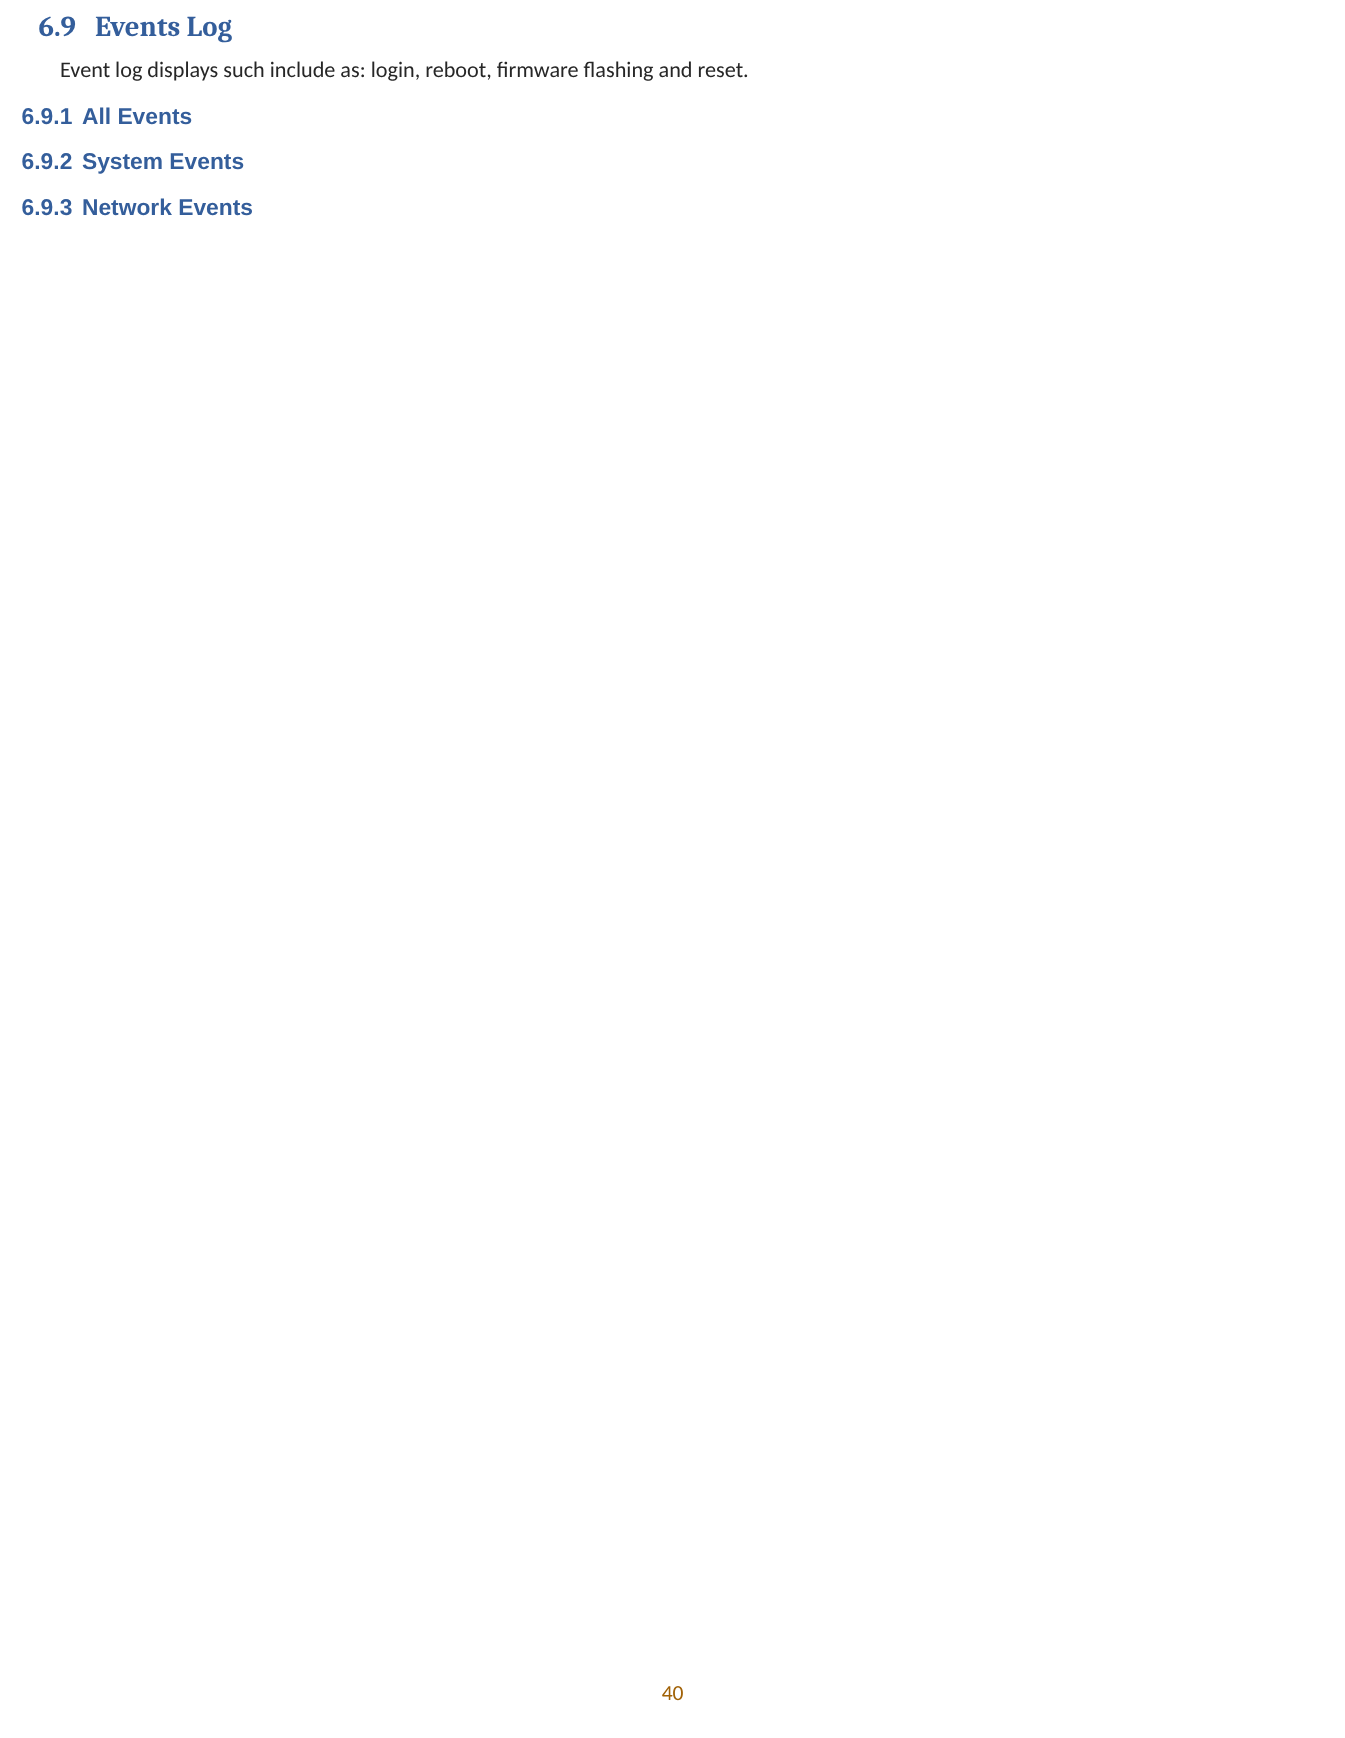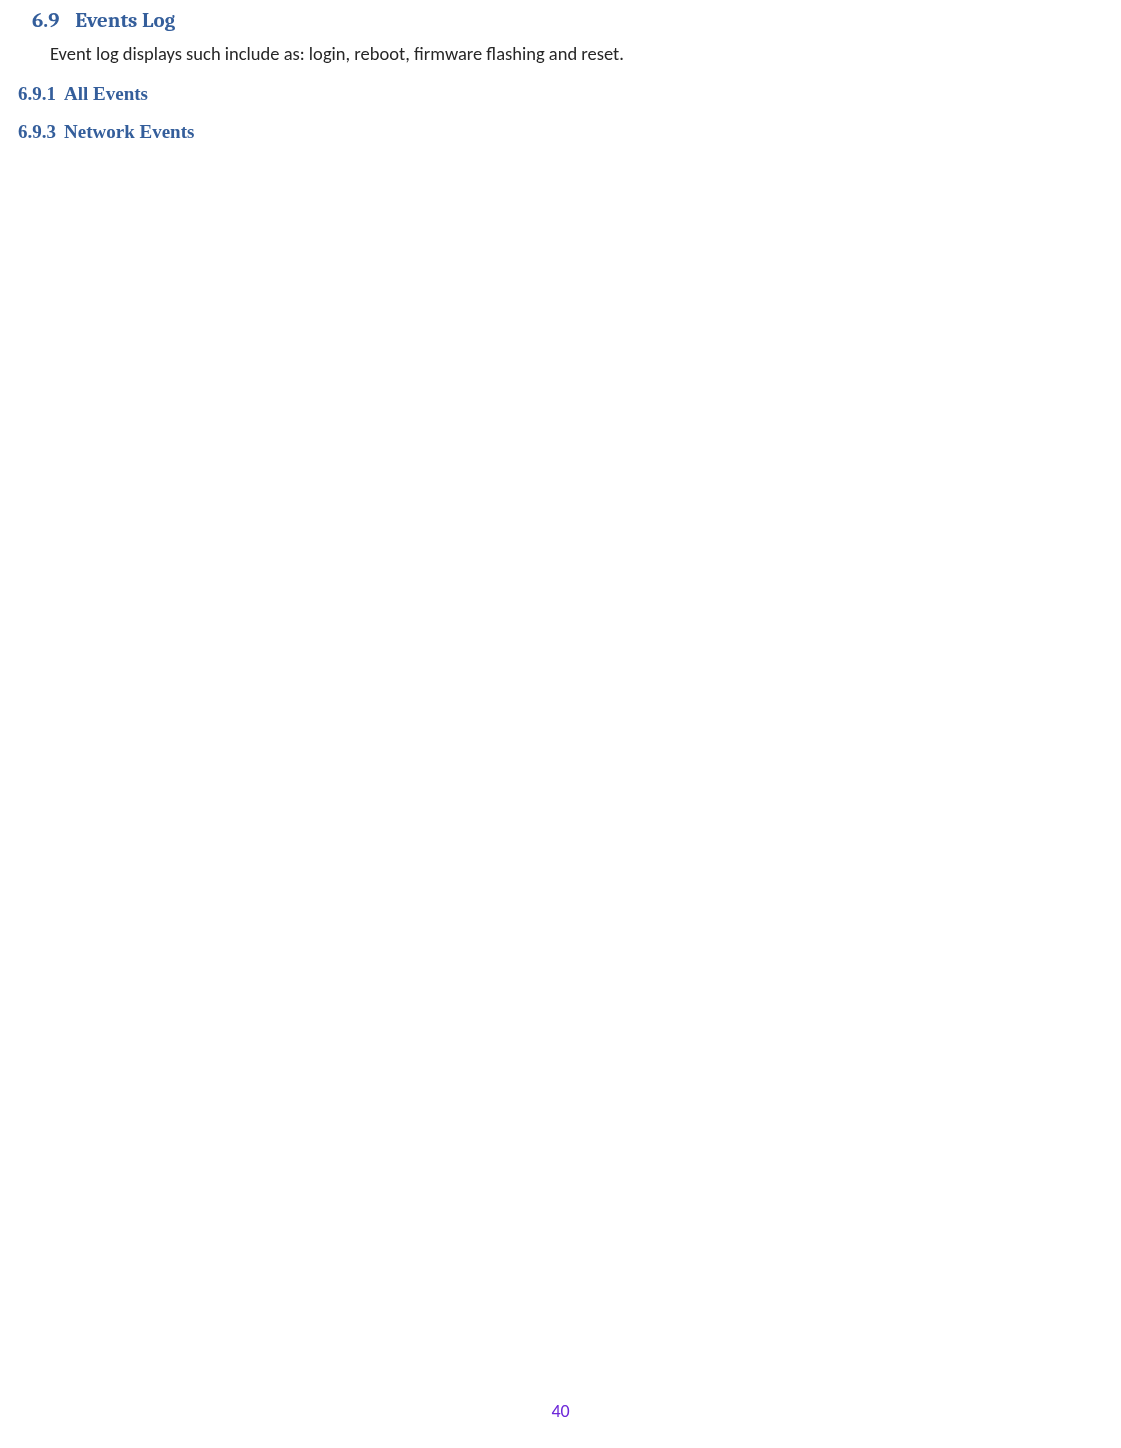--- a/index.html
+++ b/index.html
@@ -14,29 +14,29 @@
       background: #fff;
     }
     .page {
       padding: 8px 18px 0 18px;
       box-sizing: border-box;
     }
     .h2 {
       font-family: Cambria, Georgia, serif;
       color: #345e9b;
       font-weight: bold;
-      font-size: 21px;
+      font-size: 24px;
       margin: 0 0 10px 0;
       padding-left: 14px;
     }
     .h2 .num {
       margin-right: 16px;
     }
     .h3 {
-      font-family: Liberation Serif, serif;
+      font-family: Liberation Sans, sans-serif;
       color: #345e9b;
       font-weight: bold;
       font-size: 19px;
       margin: 16px 0 8px 0;
     }
     .h3 .num {
       margin-right: 8px;
     }
     .body-text {
       margin: 0 0 4px 0;
@@ -48,38 +48,41 @@
     .body-text.first-indent {
       padding-left: 0;
     }
     .pagenum {
       position: absolute;
       bottom: 26px;
       left: 0;
       right: 0;
       text-align: center;
       font-size: 18px;
-      color: #6d28d9;
+      color: #a16207;
     }
   </style>
 </head>
 <body>
 
 <div class="page">
 
   <h2 class="h2">
     <span class="num">6.9</span><span>Events Log</span>
   </h2>
 
   <p class="body-text first-indent">Event log displays such include as: login, reboot, firmware flashing and reset.</p>
 
   <h3 class="h3">
     <span class="num">6.9.1</span><span>All Events</span>
   </h3>
 
+  <h3 class="h3">
+    <span class="num">6.9.2</span><span>System Events</span>
+  </h3>
 
   <h3 class="h3">
     <span class="num">6.9.3</span><span>Network Events</span>
   </h3>
 
 </div>
 
 <div class="pagenum">40</div>
 
 </body></html>

